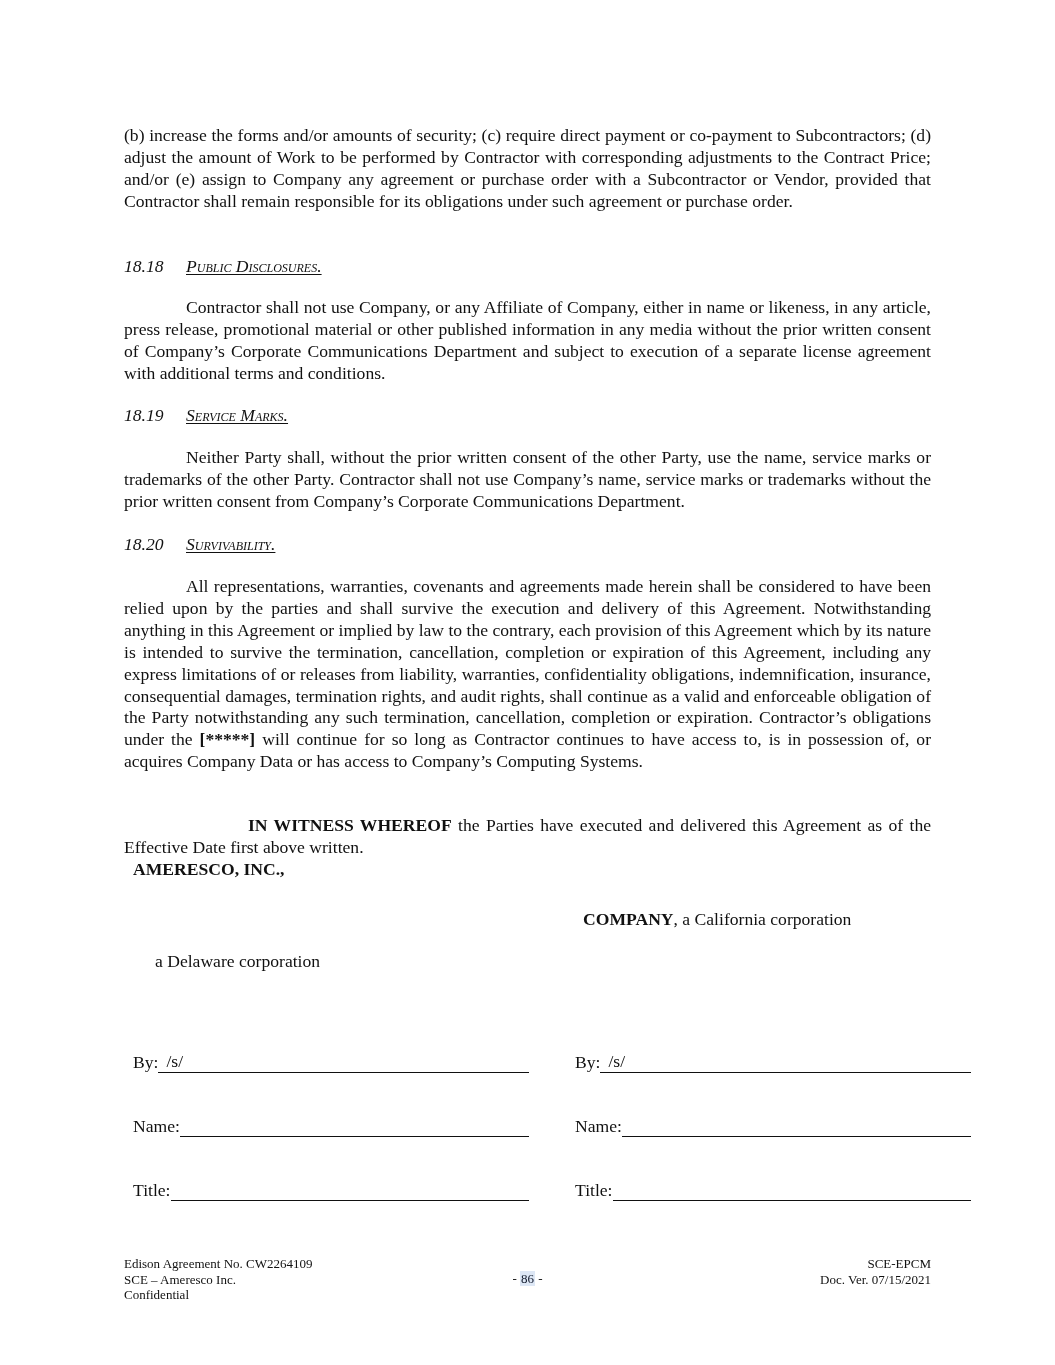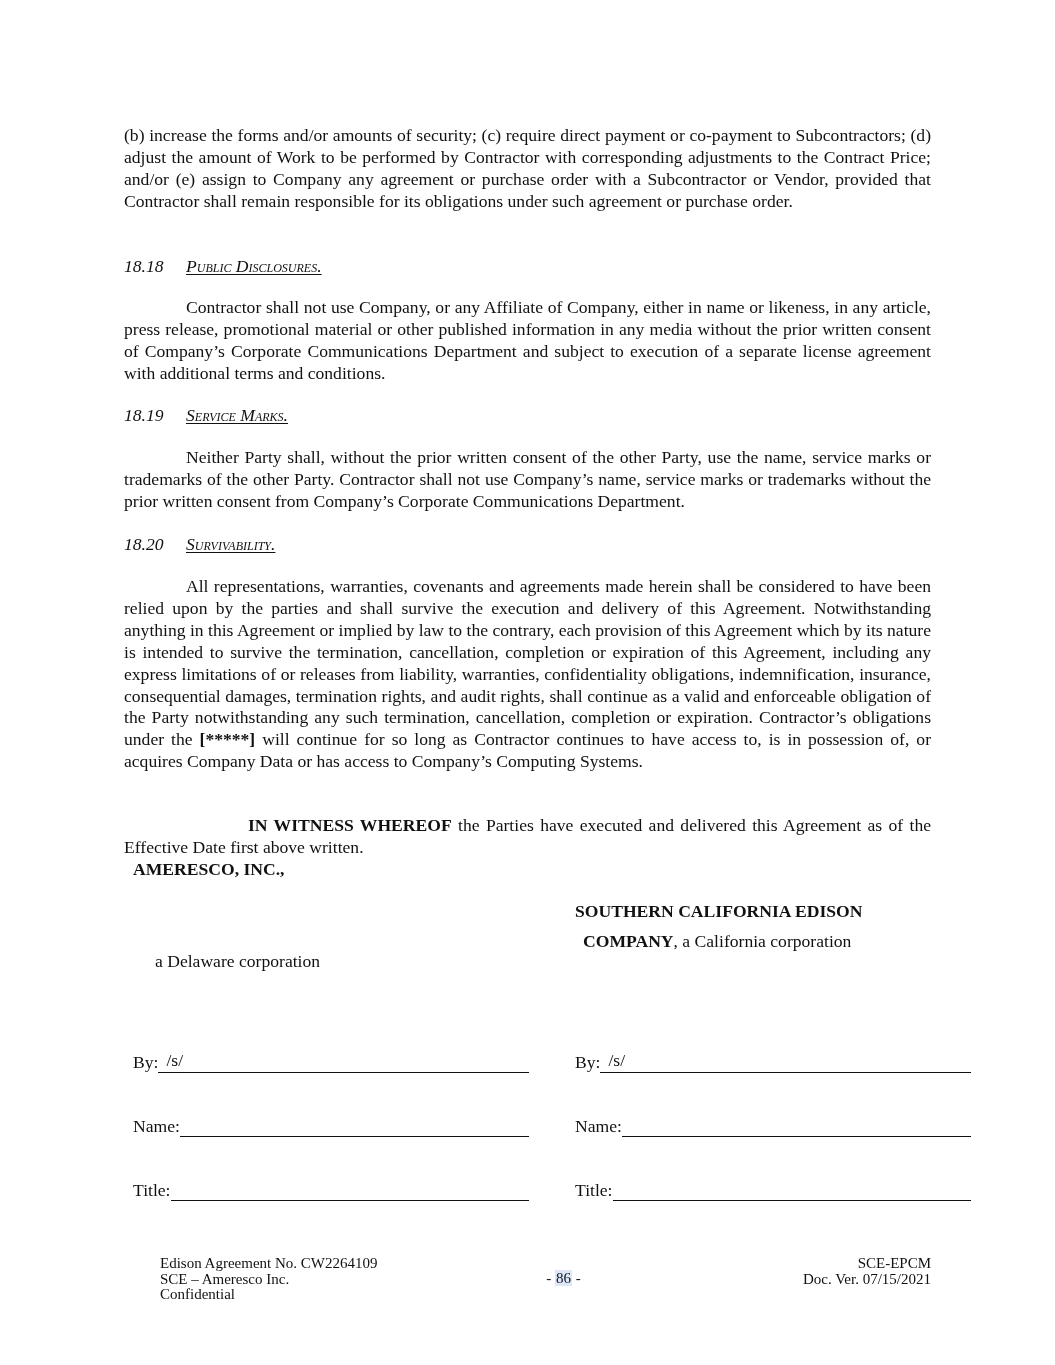--- a/index.html
+++ b/index.html
@@ -13,27 +13,27 @@
   .para { margin: 0; text-align: justify; }
   .indent { text-indent: 62px; }
   .heading { position: absolute; left: 124px; margin: 0; font-style: italic; }
   .heading .num { display: inline-block; width: 62px; }
   .heading .title { font-variant: small-caps; text-decoration: underline; text-underline-offset: 2px; }
   .witness { text-indent: 124px; }
   .witness b { font-weight: bold; }
   .sig { position: absolute; }
   .party-name { font-weight: bold; margin: 0; }
   .party-desc { margin: 8px; }
-  .line-row { position: absolute; display: flex; align-items: flex-start; }
+  .line-row { position: absolute; display: flex; align-items: center; }
   .line-row .lbl { white-space: nowrap; }
   .line-row .fill {
     flex: 1; border-bottom: 1.3px solid #111; height: 20px; position: relative;
   }
   .line-row .fill .val { position: absolute; left: 8px; bottom: 0; }
-  .footer { position: absolute; top: 1256px; font-size: 15px; line-height: 15.5px; margin-left: 36px; }
+  .footer { position: absolute; top: 1256px; font-size: 13px; line-height: 15.5px; }
   .footer-left { left: 124px; }
   .footer-right { right: 124px; text-align: right; }
   .footer-center { left: 0; width: 1055px; text-align: center; top: 1271px; }
   .pg-num { background: #dde7f5; color: #0f172a; padding: 0 1px; }
 </style>
 </head>
 <body>
 
 <div class="page">
 
@@ -57,21 +57,20 @@
   <p class="para witness body-text" style="top:815px;"><b>IN WITNESS WHEREOF</b><span> the Parties have executed and delivered this Agreement as of the Effective Date first above written.</span></p>
 
   <div class="sig" style="left:133px; top:859px;">
     <p class="party-name">AMERESCO, INC.,</p>
   </div>
   <div class="sig" style="left:147px; top:943px;">
     <p class="party-desc">a Delaware corporation</p>
   </div>
 
   <div class="sig" style="left:575px; top:901px;">
-    <p class="party-name">SOUTHERN CALIFORNIA EDISON</p>
     <p class="party-desc"><b>COMPANY</b><span>, a California corporation</span></p>
   </div>
 
   <div class="line-row" style="left:133px; top:1052px; width:396px;">
     <span class="lbl">By:</span>
     <span class="fill">
         <span class="val">/s/</span>
       </span>
   </div>
   <div class="line-row" style="left:133px; top:1116px; width:396px;">

